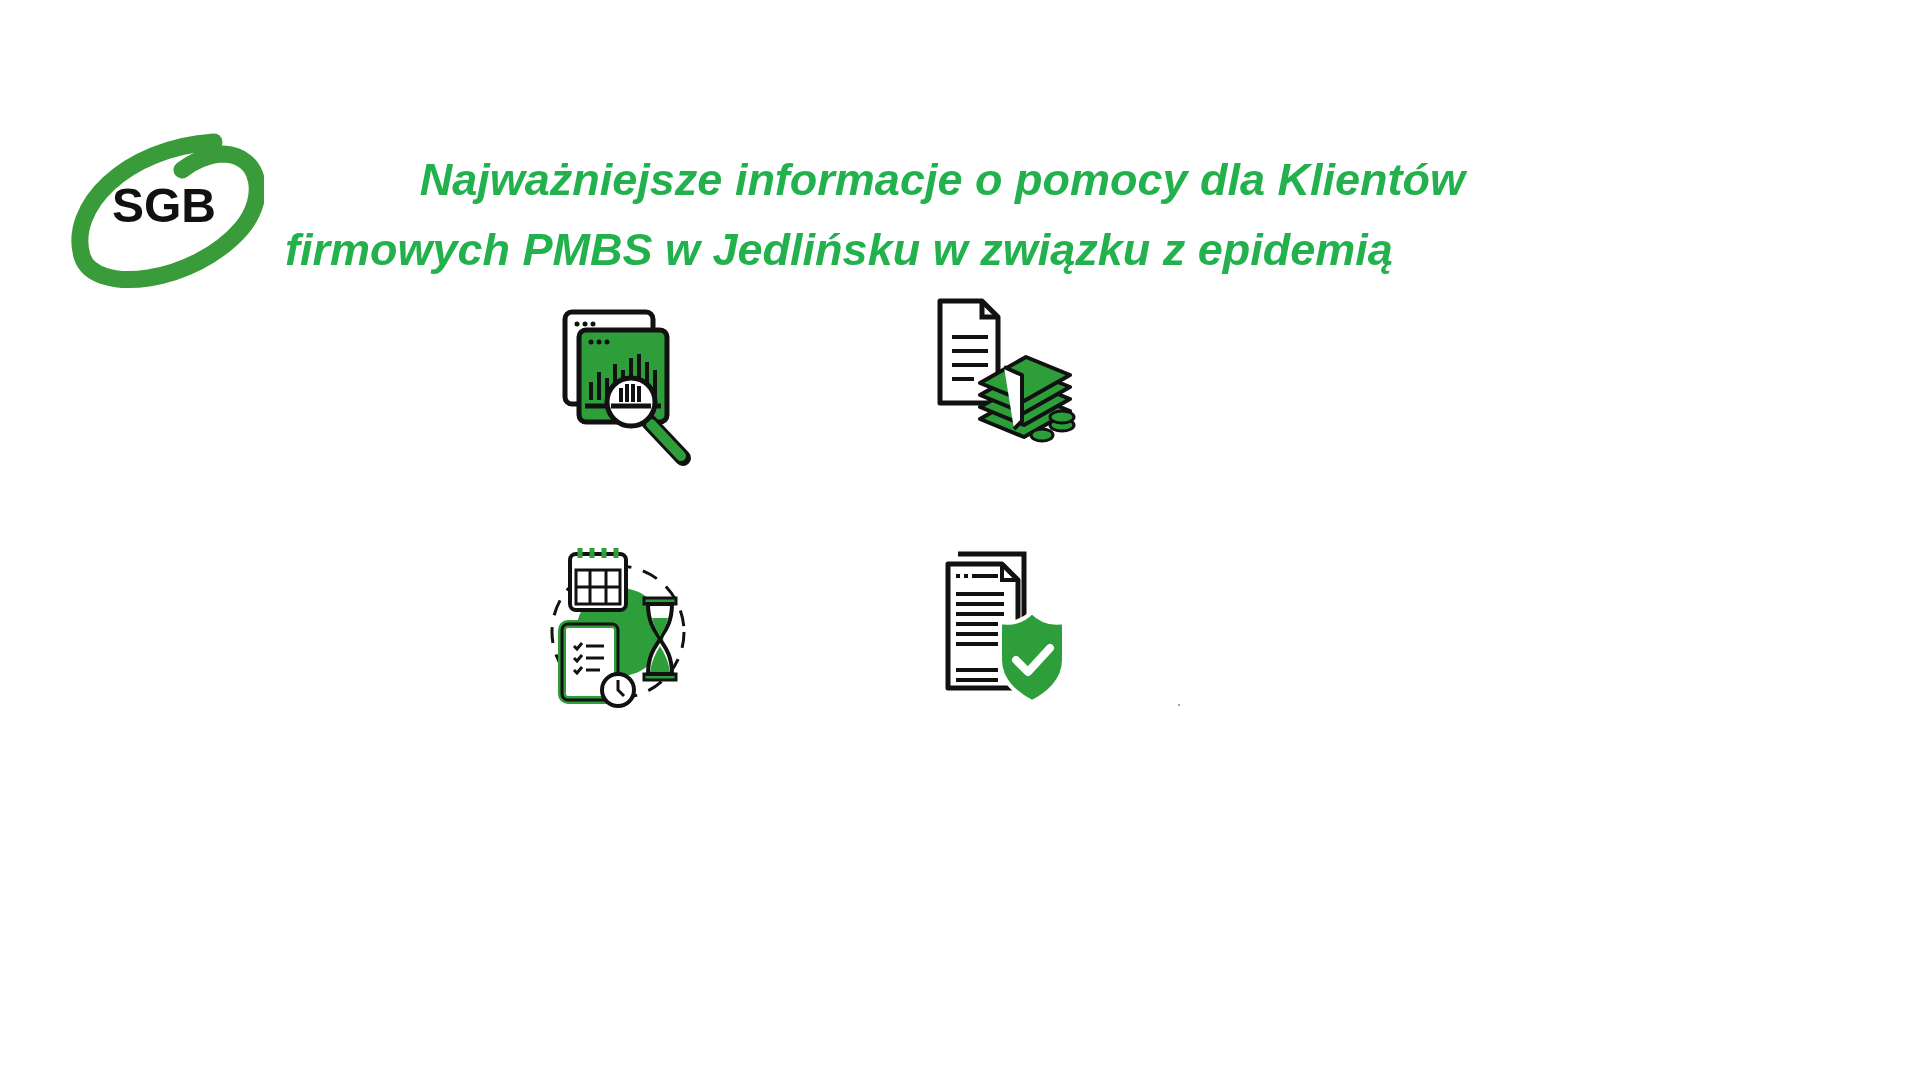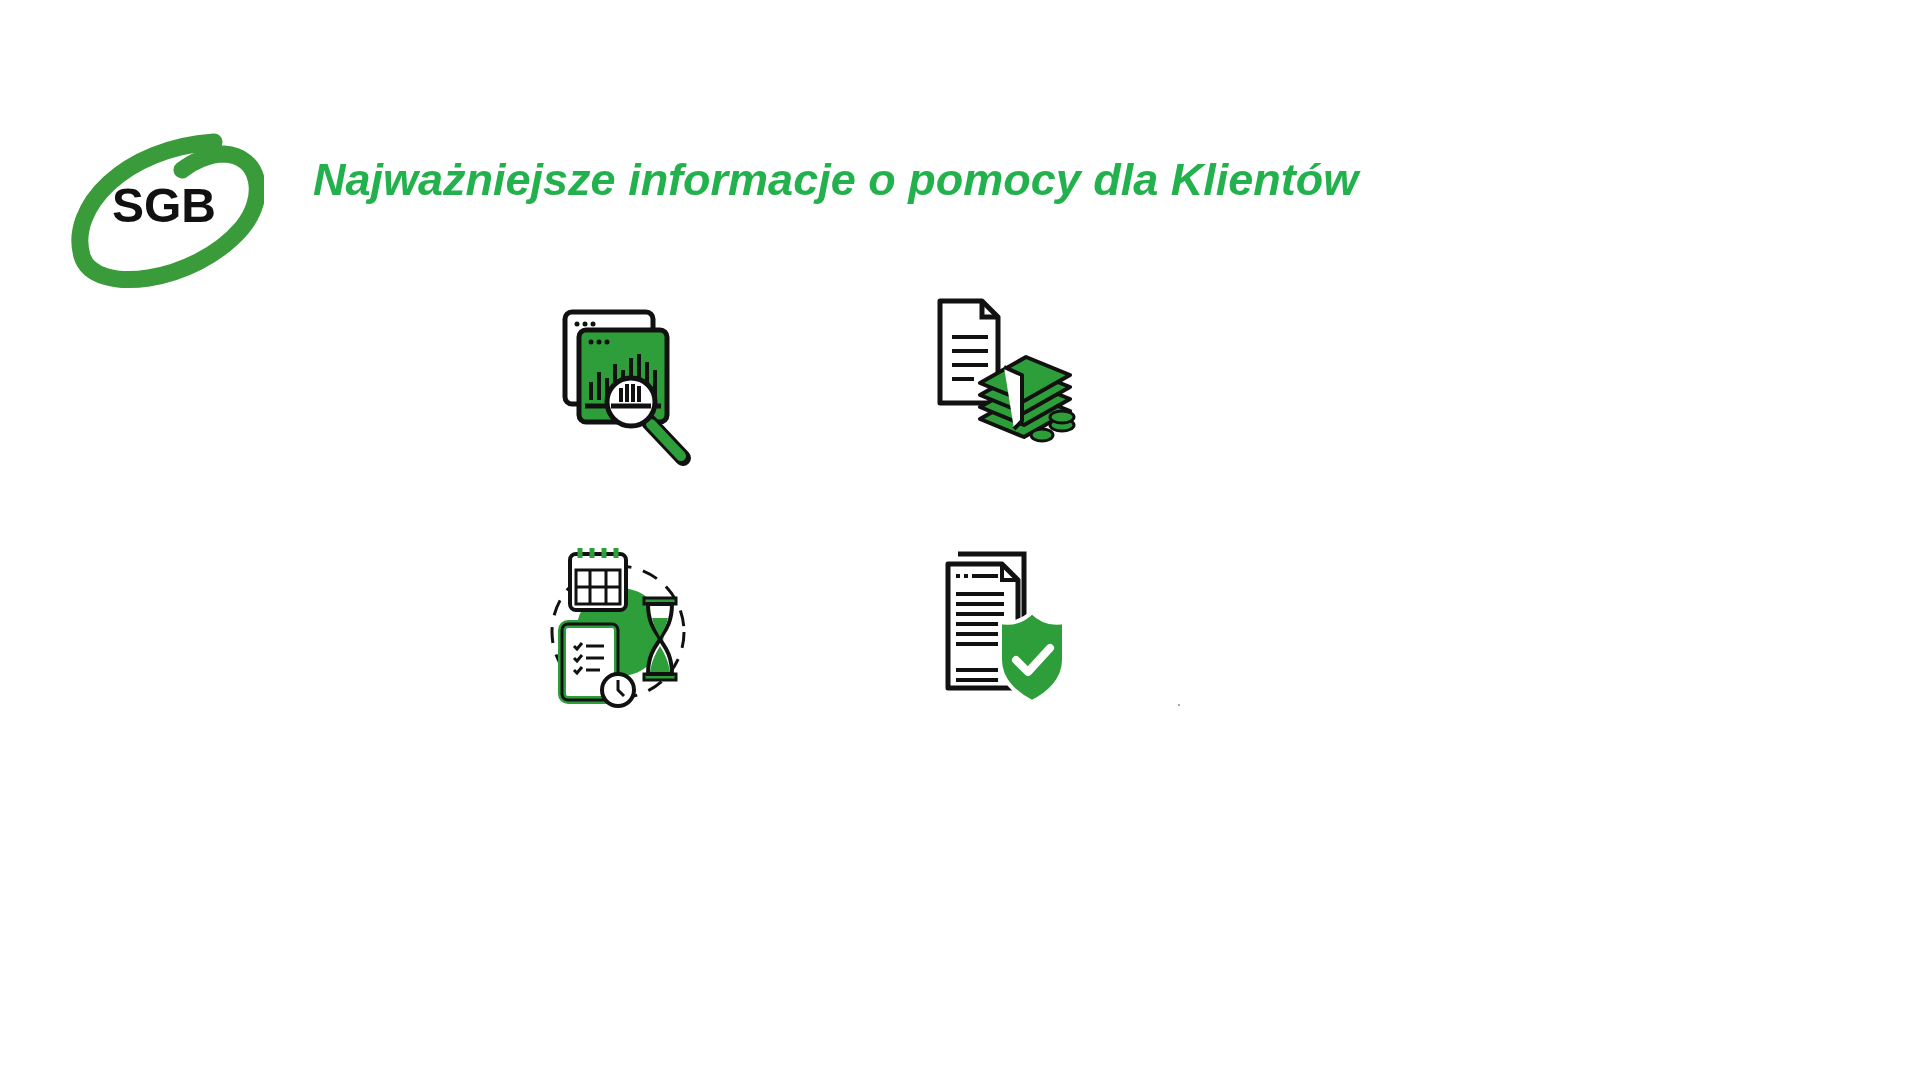--- a/index.html
+++ b/index.html
@@ -8,41 +8,42 @@
     font-family:"Liberation Sans", sans-serif;
   }
   .logo { position:absolute; left:64px; top:118px; width:200px; height:172px; }
   .logo svg { width:100%; height:100%; display:block; }
   .title {
     position:absolute; left:285px; top:145px; width:1180px;
     font-family:"Liberation Sans", sans-serif; font-weight:bold; font-style:italic;
     color:#22b14c; font-size:45px; line-height:70px; letter-spacing:0px;
   }
   .title .line { display:block; white-space:nowrap; }
-  .title .line1 { padding-left:28px; }
+  .title .line1 { padding-left:28px;text-align:right; }
   .icon-tile { position:absolute; }
   .icon-tile svg { width:100%; height:100%; display:block; }
   #icon-analysis { left:555px; top:300px; width:140px; height:170px; }
   #icon-money { left:930px; top:295px; width:150px; height:150px; }
   #icon-schedule { left:540px; top:540px; width:150px; height:175px; }
   #icon-secure { left:940px; top:548px; width:130px; height:160px; }
   .dot { position:absolute; left:1178px; top:704px; width:2px; height:2px; background:#888; border-radius:1px; }
 </style>
 </head>
 <body>
 
 <div class="logo">
   <svg viewBox="0 0 200 172">
     <path d="M150 24 C 60 30, 4 90, 18 138 C 30 178, 130 166, 178 110 C 204 78, 196 38, 160 36 C 145 36, 128 44, 118 52" fill="none" stroke="#3a9b3a" stroke-width="17" stroke-linecap="round"></path>
     <text x="100" y="104" text-anchor="middle" font-family="Liberation Sans, sans-serif" font-weight="bold" font-size="48" fill="#111111">SGB</text>
   </svg>
 </div>
 
 <div class="title">
   <span class="line line1">Najważniejsze informacje o pomocy dla Klientów</span>
+  <span class="line line2">firmowych PMBS w Jedlińsku w związku z epidemią</span>
 </div>
 
 <div class="icon-tile" id="icon-analysis">
   <svg viewBox="0 0 140 170">
     <rect x="10" y="12" width="88" height="92" rx="7" fill="#fff" stroke="#111" stroke-width="5"></rect>
     <circle cx="22" cy="24" r="2.5" fill="#111"></circle>
       <circle cx="30" cy="24" r="2.5" fill="#111"></circle>
       <circle cx="38" cy="24" r="2.5" fill="#111"></circle>
     <rect x="24" y="30" width="88" height="92" rx="7" fill="#2e9e3a" stroke="#111" stroke-width="5"></rect>
     <circle cx="36" cy="42" r="2.5" fill="#111"></circle>

